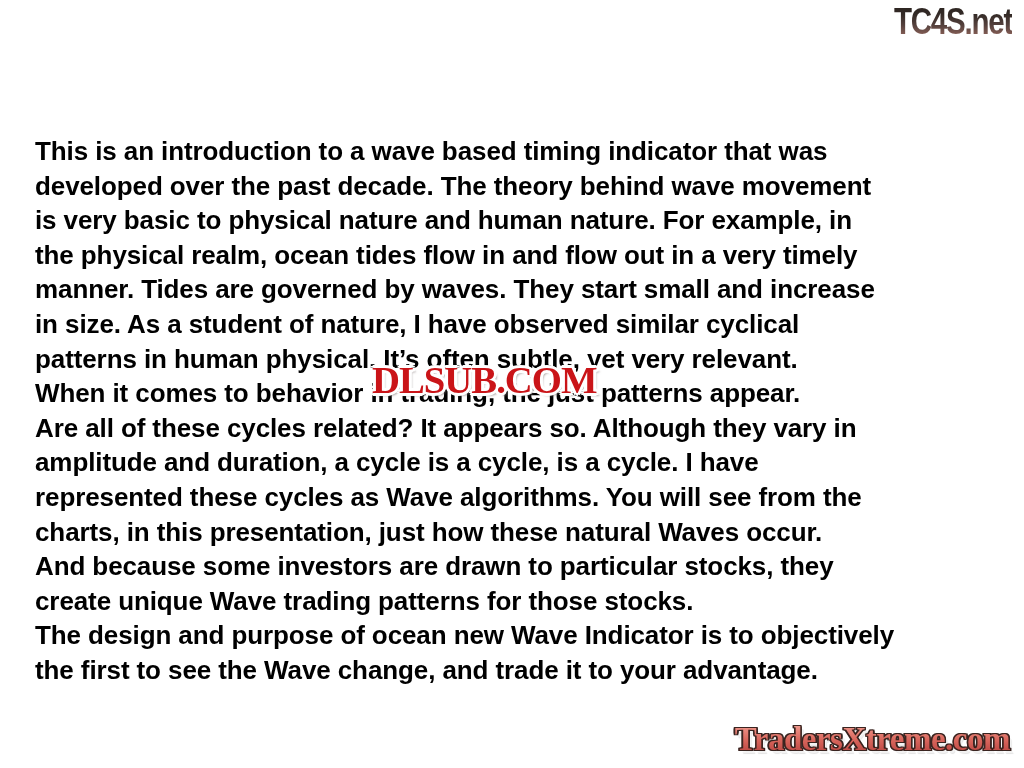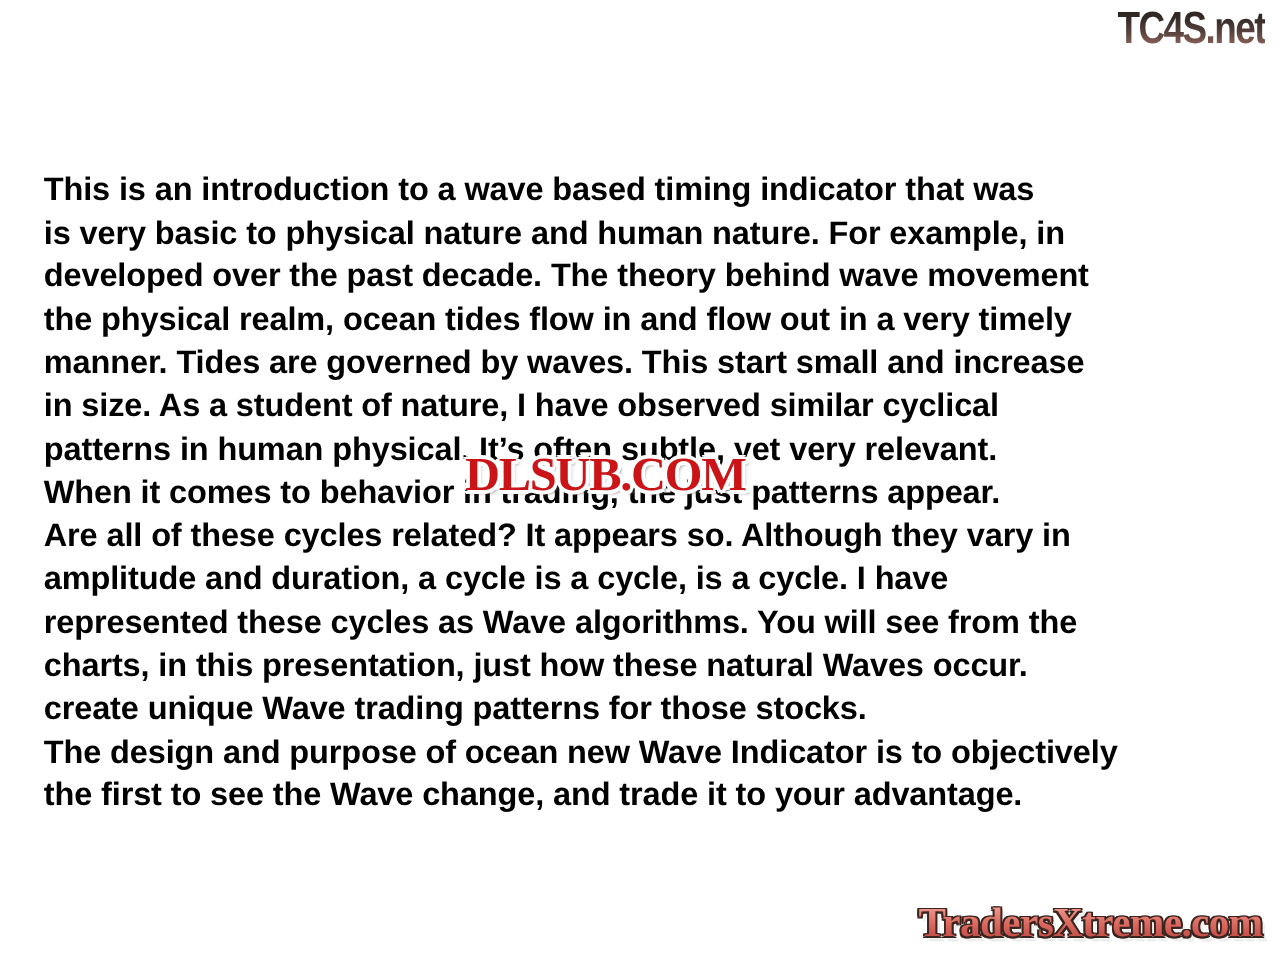--- a/index.html
+++ b/index.html
@@ -151,31 +151,32 @@
 </head>
 <body>
 
 <div id="slide">
 
   <div id="corner-brand">TC4S.net</div>
 
 
   <div id="body-copy">
     <span class="line">This is an introduction to a wave based timing indicator that was</span>
+    <span class="line">developed over the past decade. The theory behind wave movement</span>
     <span class="line">is very basic to physical nature and human nature. For example, in</span>
-    <span class="line">developed over the past decade. The theory behind wave movement</span>
     <span class="line">the physical realm, ocean tides flow in and flow out in a very timely</span>
-    <span class="line">manner. Tides are governed by waves. This start small and increase</span>
+    <span class="line">manner. Tides are governed by waves. They start small and increase</span>
     <span class="line">in size. As a student of nature, I have observed similar cyclical</span>
     <span class="line">patterns in human physical. It’s often subtle, yet very relevant.</span>
     <span class="line">When it comes to behavior in trading, the just patterns appear.</span>
     <span class="line">Are all of these cycles related? It appears so. Although they vary in</span>
     <span class="line">amplitude and duration, a cycle is a cycle, is a cycle. I have</span>
     <span class="line">represented these cycles as Wave algorithms. You will see from the</span>
     <span class="line">charts, in this presentation, just how these natural Waves occur.</span>
+    <span class="line">And because some investors are drawn to particular stocks, they</span>
     <span class="line">create unique Wave trading patterns for those stocks.</span>
     <span class="line">The design and purpose of ocean new Wave Indicator is to objectively</span>
     <span class="line">the first to see the Wave change, and trade it to your advantage.</span>
   </div>
 
   <div id="dlsub-stamp">DLSUB.COM</div>
 
   <div id="site-logo">
     <span class="outline">TradersXtreme.com</span>
     <span class="fill">TradersXtreme.com</span>

